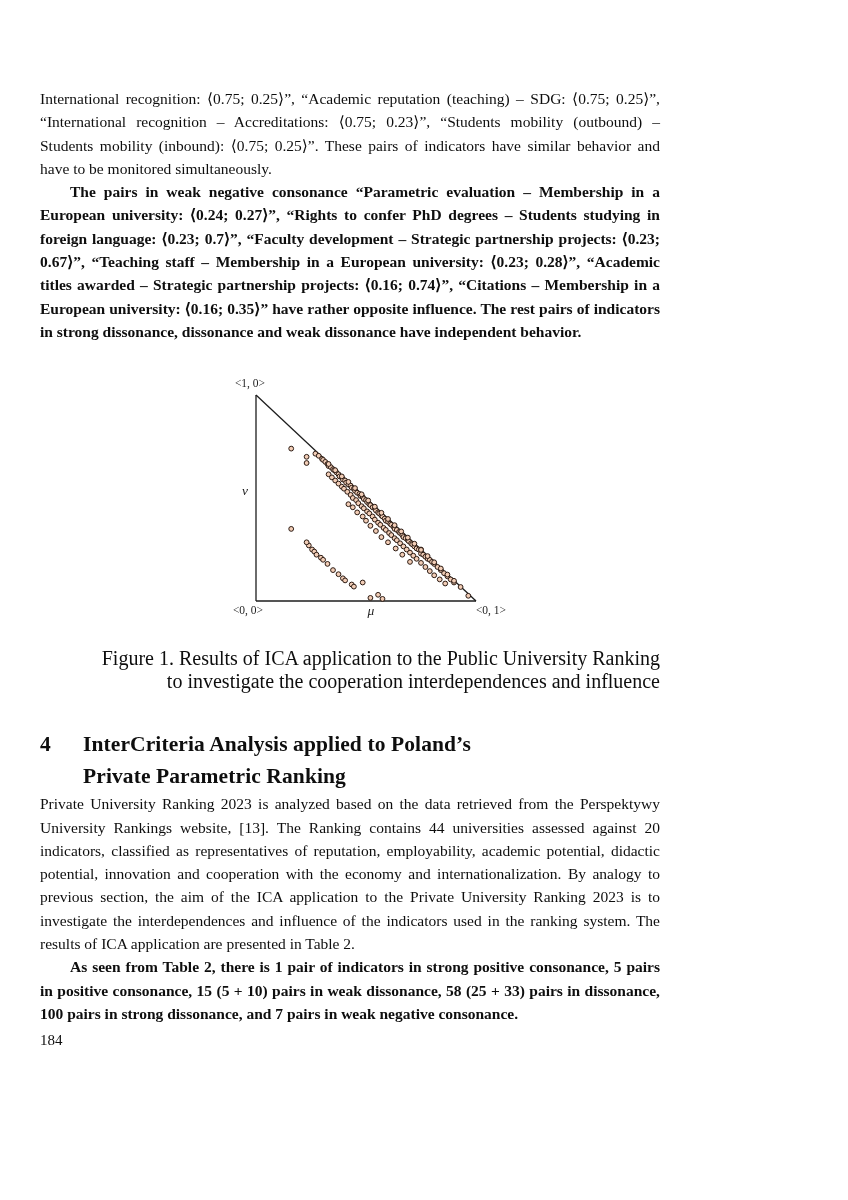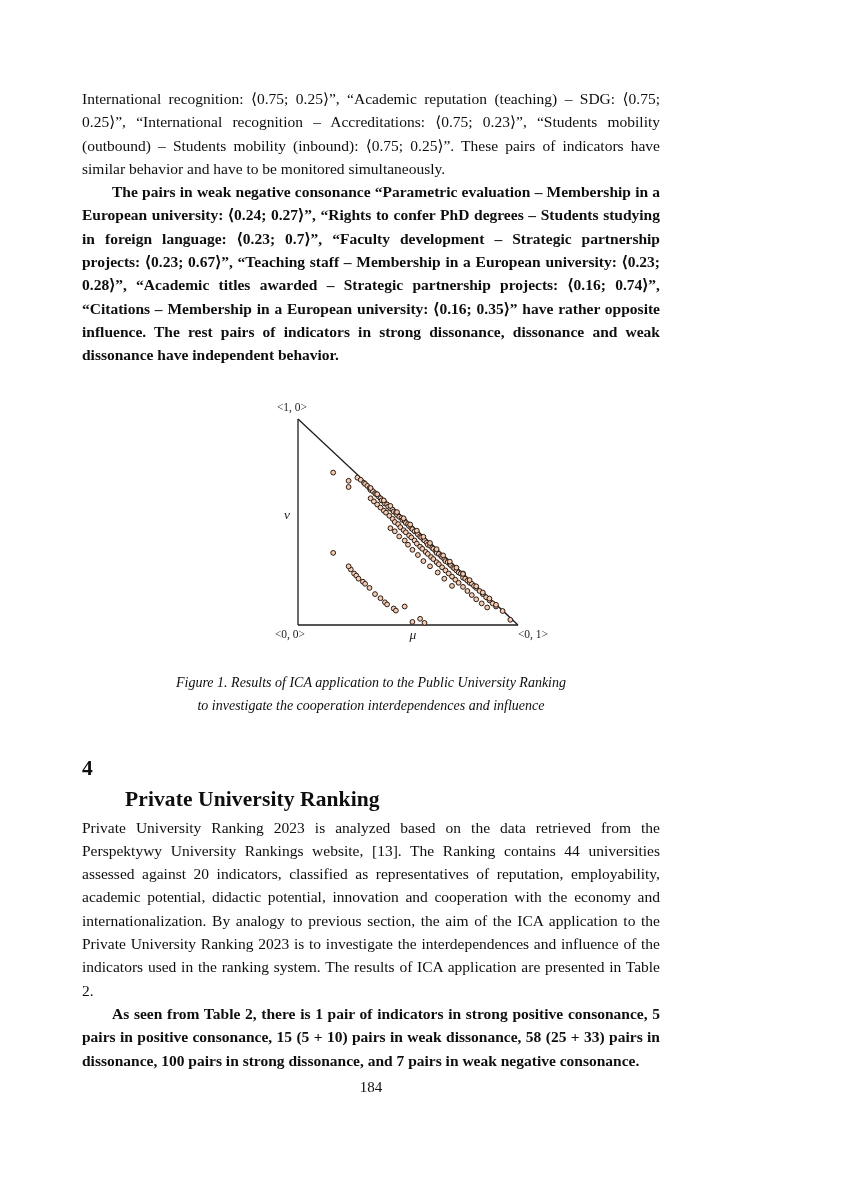--- a/index.html
+++ b/index.html
@@ -3,45 +3,45 @@
 <meta charset="utf-8">
 <style>
   html, body { margin: 0; padding: 0; background: #ffffff; }
   body {
     width: 848px; height: 1200px;
     font-family: "Liberation Serif", serif;
     color: #0e0e0e;
     position: relative;
     overflow: hidden;
   }
-  .page { box-sizing: border-box; width: 744px; padding: 87px 84px 0 82px; }
+  .page { box-sizing: border-box; width: 744px; padding: 87px 84px 0 40px; }
   p.body-par {
     margin: 0;
     font-size: 15.5px;
     line-height: 23.3px;
     text-align: justify;
   }
   p.indent { text-indent: 30px; font-weight: bold; }
   .figure-wrap { margin: 31px 0 12px 184px; width: 292px; text-align: center; }
   svg.plot { display: block; }
   .tri-line { stroke: #1d1d1d; stroke-width: 1.3; fill: none; }
   .vertex-label { font-size: 11.5px; fill: #1d1d1d; font-family: "Liberation Serif", serif; }
   .axis-label { font-size: 13.5px; fill: #1d1d1d; font-style: italic; font-family: "Liberation Serif", serif; }
-  .caption { margin-top: 27px; text-align: center; font-size: 14px; line-height: 23px; font-style: italic; }
+  .caption { margin-top: 27px; text-align: right; font-size: 20px; line-height: 23px; }
   h2.heading {
     display: flex;
     margin: 36px 0 0 0;
     font-size: 21.5px;
     line-height: 31.5px;
     font-weight: bold;
     letter-spacing: 0.1px;
   }
   .h-num { width: 43px; flex: 0 0 43px; }
   .after-heading { margin-top: 17px; }
-  .page-num { margin-top: 7px; text-align: center; font-size: 15px; }
+  .page-num { margin-top: 7px; text-align: left; font-size: 15px; }
 </style>
 </head>
 <body>
 
 <div class="page">
 
   <p class="body-par">International recognition: ⟨0.75; 0.25⟩”, “Academic reputation (teaching) – SDG: ⟨0.75; 0.25⟩”, “International recognition – Accreditations: ⟨0.75; 0.23⟩”, “Students mobility (outbound) – Students mobility (inbound): ⟨0.75; 0.25⟩”. These pairs of indicators have similar behavior and have to be monitored simultaneously.</p>
 
   <p class="body-par indent">The pairs in weak negative consonance “Parametric evaluation – Membership in a European university: ⟨0.24; 0.27⟩”, “Rights to confer PhD degrees – Students studying in foreign language: ⟨0.23; 0.7⟩”, “Faculty development – Strategic partnership projects: ⟨0.23; 0.67⟩”, “Teaching staff – Membership in a European university: ⟨0.23; 0.28⟩”, “Academic titles awarded – Strategic partnership projects: ⟨0.16; 0.74⟩”, “Citations – Membership in a European university: ⟨0.16; 0.35⟩” have rather opposite influence. The rest pairs of indicators in strong dissonance, dissonance and weak dissonance have independent behavior.</p>
 
@@ -226,21 +226,21 @@
     </svg>
   </div>
 
   <div class="caption">
     <div>Figure 1. Results of ICA application to the Public University Ranking</div>
     <div>to investigate the cooperation interdependences and influence</div>
   </div>
 
   <h2 class="heading">
     <span class="h-num">4</span>
-    <span class="h-text"><br><span>Private University Ranking</span></span>
+    <span class="h-text"><span>InterCriteria Analysis applied to Poland’s</span><br><span>Private Parametric Ranking</span></span>
   </h2>
 
   <p class="body-par after-heading">Private University Ranking 2023 is analyzed based on the data retrieved from the Perspektywy University Rankings website, [13]. The Ranking contains 44 universities assessed against 20 indicators, classified as representatives of reputation, employability, academic potential, didactic potential, innovation and cooperation with the economy and internationalization. By analogy to previous section, the aim of the ICA application to the Private University Ranking 2023 is to investigate the interdependences and influence of the indicators used in the ranking system. The results of ICA application are presented in Table 2.</p>
 
   <p class="body-par indent">As seen from Table 2, there is 1 pair of indicators in strong positive consonance, 5 pairs in positive consonance, 15 (5 + 10) pairs in weak dissonance, 58 (25 + 33) pairs in dissonance, 100 pairs in strong dissonance, and 7 pairs in weak negative consonance.</p>
 
   <div class="page-num">184</div>
 
 </div>
 

